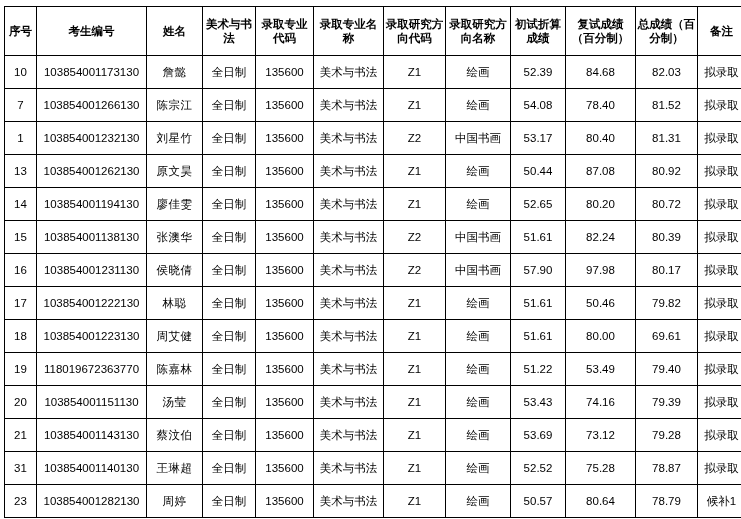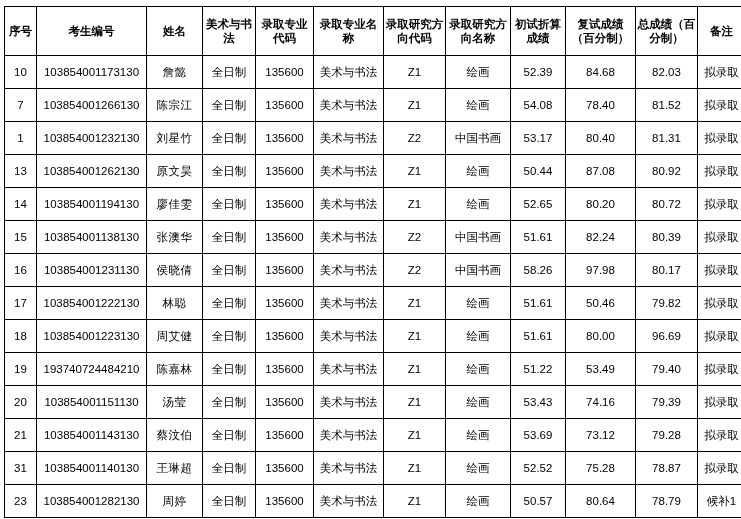--- a/index.html
+++ b/index.html
@@ -183,21 +183,21 @@
         </tr>
         <tr>
           <td class="num-cell">16</td>
           <td class="num-cell">103854001231130</td>
           <td class="name-cell">侯晓倩</td>
           <td>全日制</td>
           <td class="num-cell">135600</td>
           <td>美术与书法</td>
           <td class="num-cell">Z2</td>
           <td>中国书画</td>
-          <td class="num-cell">58.26</td>
+          <td class="num-cell">57.90</td>
           <td class="num-cell">97.98</td>
           <td class="num-cell">80.17</td>
           <td>拟录取</td>
         </tr>
         <tr>
           <td class="num-cell">17</td>
           <td class="num-cell">103854001222130</td>
           <td class="name-cell">林聪</td>
           <td>全日制</td>
           <td class="num-cell">135600</td>
@@ -213,26 +213,26 @@
           <td class="num-cell">18</td>
           <td class="num-cell">103854001223130</td>
           <td class="name-cell">周艾健</td>
           <td>全日制</td>
           <td class="num-cell">135600</td>
           <td>美术与书法</td>
           <td class="num-cell">Z1</td>
           <td>绘画</td>
           <td class="num-cell">51.61</td>
           <td class="num-cell">80.00</td>
-          <td class="num-cell">96.69</td>
+          <td class="num-cell">69.61</td>
           <td>拟录取</td>
         </tr>
         <tr>
           <td class="num-cell">19</td>
-          <td class="num-cell">193740724484210</td>
+          <td class="num-cell">118019672363770</td>
           <td class="name-cell">陈嘉林</td>
           <td>全日制</td>
           <td class="num-cell">135600</td>
           <td>美术与书法</td>
           <td class="num-cell">Z1</td>
           <td>绘画</td>
           <td class="num-cell">51.22</td>
           <td class="num-cell">53.49</td>
           <td class="num-cell">79.40</td>
           <td>拟录取</td>

